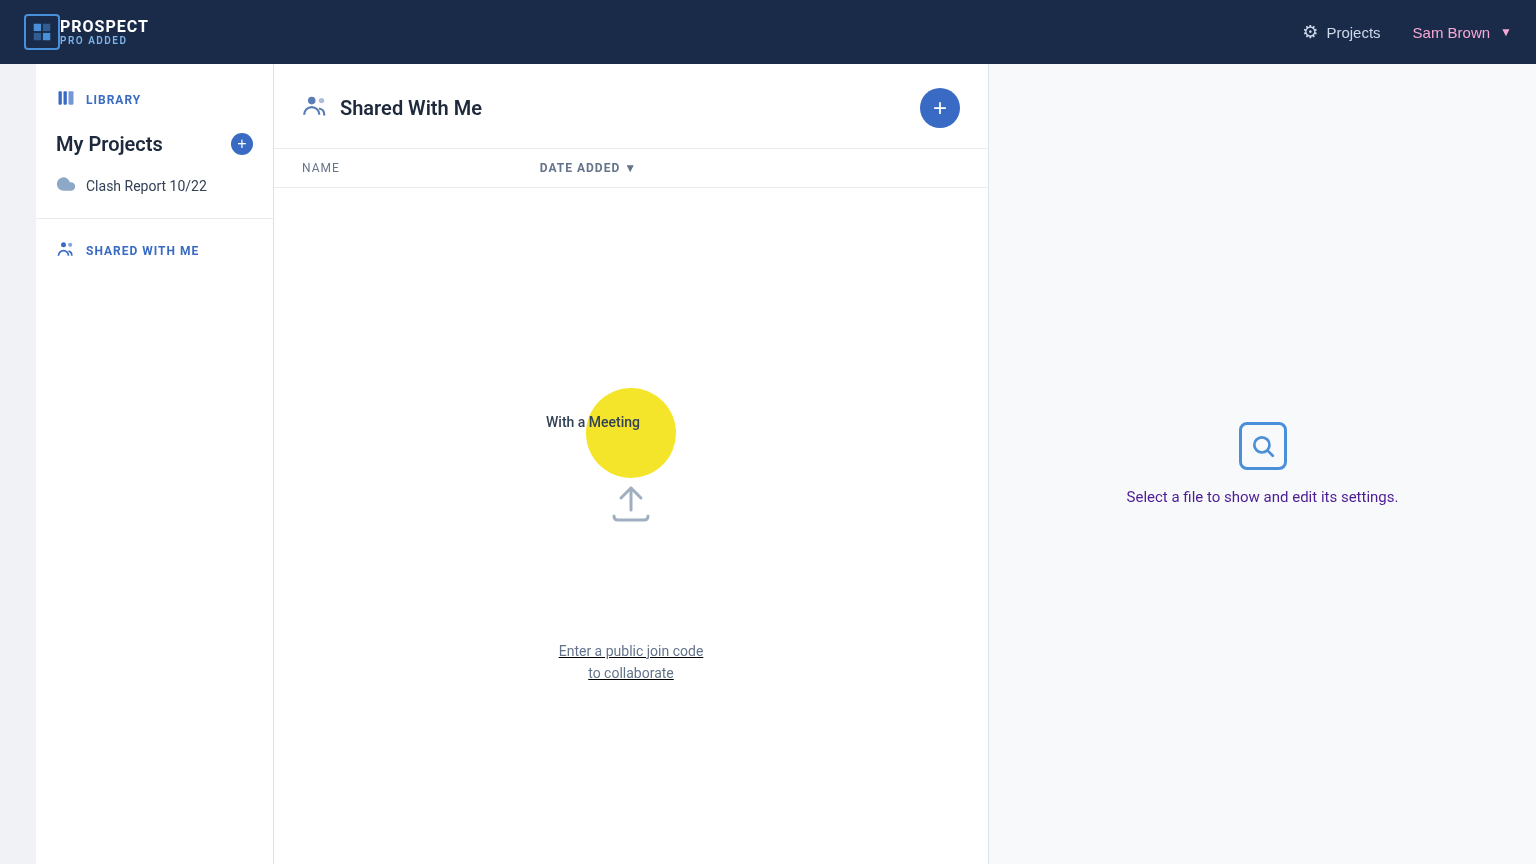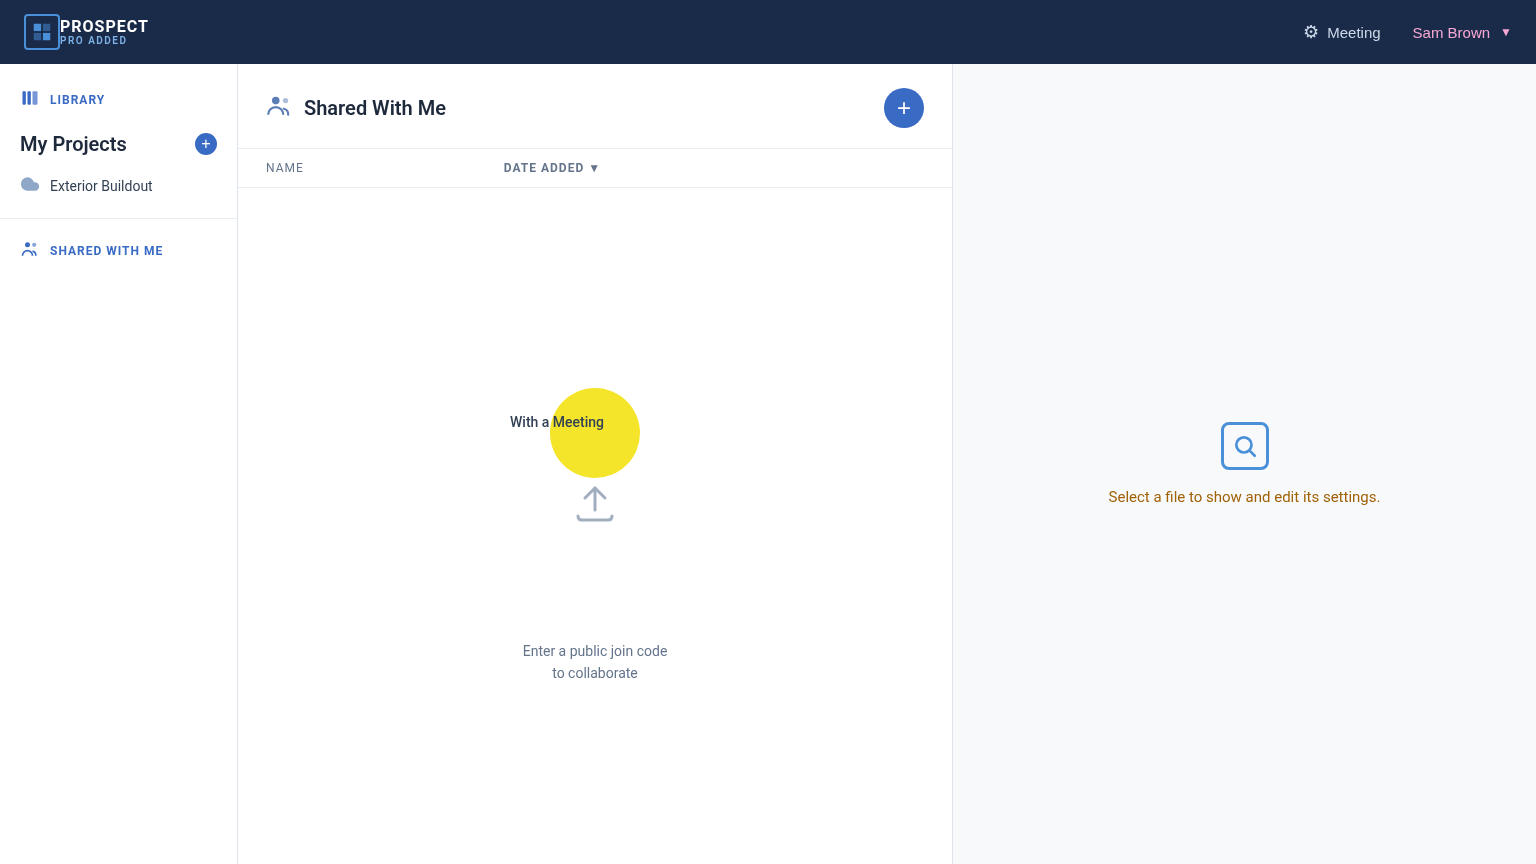--- a/index.html
+++ b/index.html
@@ -70,20 +70,21 @@
       cursor: pointer;
       background: none;
       border: none;
     }
     .chevron-down { font-size: 12px; margin-left: 2px; }
 
     
     .main-layout {
       display: flex;
       height: calc(864px - 64px);
+      margin-left: 36px;
     }
 
     
     .sidebar {
       width: 238px;
       background: #fff;
       border-right: 1px solid #dde3eb;
       padding: 20px 0;
       flex-shrink: 0;
     }
@@ -274,21 +275,21 @@
       border: 3px solid #4a90d9;
       border-radius: 8px;
       display: flex;
       align-items: center;
       justify-content: center;
       color: #4a90d9;
       font-size: 22px;
     }
     .right-panel-text {
       font-size: 15px;
-      color: #a16207;
+      color: #4c1d95;
       text-align: center;
     }
   </style>
 </head>
 <body>
 
 <div class="topnav">
   <div class="topnav-left">
     <div class="logo-box">
       <svg viewBox="0 0 24 24" fill="none" xmlns="http://www.w3.org/2000/svg">
@@ -299,21 +300,21 @@
       </svg>
     </div>
     <div class="brand-text">
       <span class="brand-prospect">PROSPECT</span>
       <span class="brand-proplus">PRO ADDED</span>
     </div>
   </div>
   <div class="topnav-right">
     <button class="settings-btn">
       <span class="gear-icon">⚙</span>
-      <span>Meeting</span>
+      <span>Projects</span>
     </button>
     <button class="user-btn">
       <span>Sam Brown</span>
       <span class="chevron-down">▼</span>
     </button>
   </div>
 </div>
 
 <div class="main-layout">
 
@@ -327,29 +328,29 @@
         </svg>
       </span>
       <span class="sidebar-section-label">LIBRARY</span>
     </div>
 
     <div class="my-projects-row">
       <span class="my-projects-label">My Projects</span>
       <button class="add-project-btn">+</button>
     </div>
 
-
     <div class="project-item">
       <span class="project-item-icon">
         <svg width="20" height="20" viewBox="0 0 24 24" fill="none">
           <path d="M18 10h-1.26A8 8 0 1 0 9 20h9a5 5 0 0 0 0-10z" fill="#8fa8c8"></path>
         </svg>
       </span>
-      <span class="project-item-name">Exterior Buildout</span>
-    </div>
+      <span class="project-item-name">Clash Report 10/22</span>
+    </div>
+
 
     <div class="sidebar-divider"></div>
 
     <div class="shared-with-me-nav">
       <span class="shared-icon">
         <svg width="20" height="20" viewBox="0 0 24 24" fill="none">
           <circle cx="9" cy="7" r="3" fill="#3a6bc4"></circle>
           <path d="M3 20c0-3.314 2.686-6 6-6s6 2.686 6 6" stroke="#3a6bc4" stroke-width="2" fill="none"></path>
           <circle cx="17" cy="7" r="2.5" fill="#3a6bc4" opacity="0.6"></circle>
           <path d="M19 20c0-2.761-1.79-5-4-5.5" stroke="#3a6bc4" stroke-width="2" fill="none"></path>
@@ -394,21 +395,21 @@
 
           <div style="position: absolute; top: 112px; left: 50%; transform: translateX(-50%); z-index: 3;">
             <svg width="50" height="44" viewBox="0 0 50 44" fill="none">
               <path d="M25 8 L25 30" stroke="#a0aec0" stroke-width="3" stroke-linecap="round"></path>
               <path d="M15 18 L25 8 L35 18" stroke="#a0aec0" stroke-width="3" stroke-linecap="round" stroke-linejoin="round"></path>
               <path d="M8 36 Q8 40 12 40 L38 40 Q42 40 42 36" stroke="#a0aec0" stroke-width="3" stroke-linecap="round" fill="none"></path>
             </svg>
           </div>
         </div>
 
-        <div class="empty-text-block" style="margin-top: 72px;">
+        <div class="empty-text-block" style="margin-top: 72px; text-decoration: underline;">
           <div class="empty-main-text">Enter a public join code</div>
           <div class="empty-main-text">to collaborate</div>
         </div>
       </div>
     </div>
 
     <div class="right-panel">
       <div class="search-icon-large">
         <svg width="26" height="26" viewBox="0 0 24 24" fill="none">
           <circle cx="11" cy="11" r="7" stroke="#4a90d9" stroke-width="2.5"></circle>

